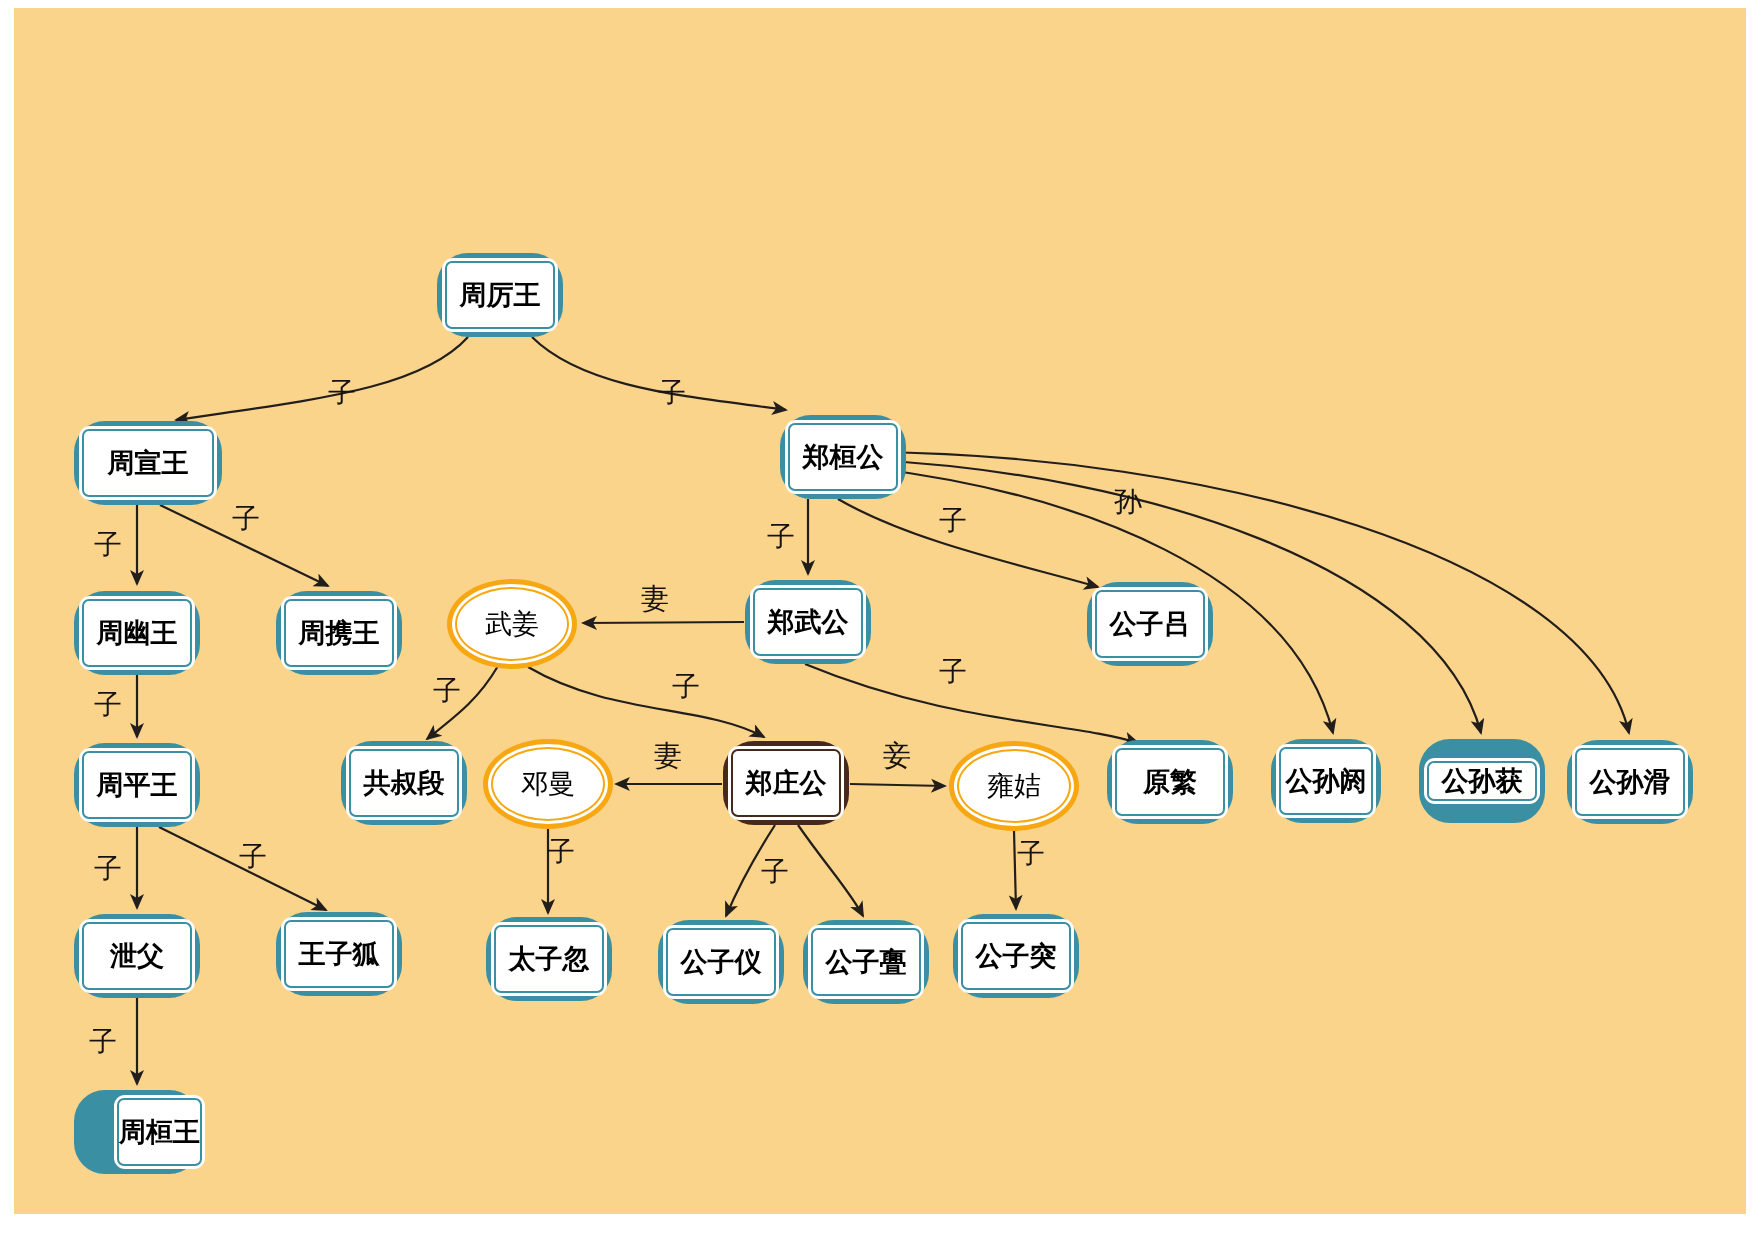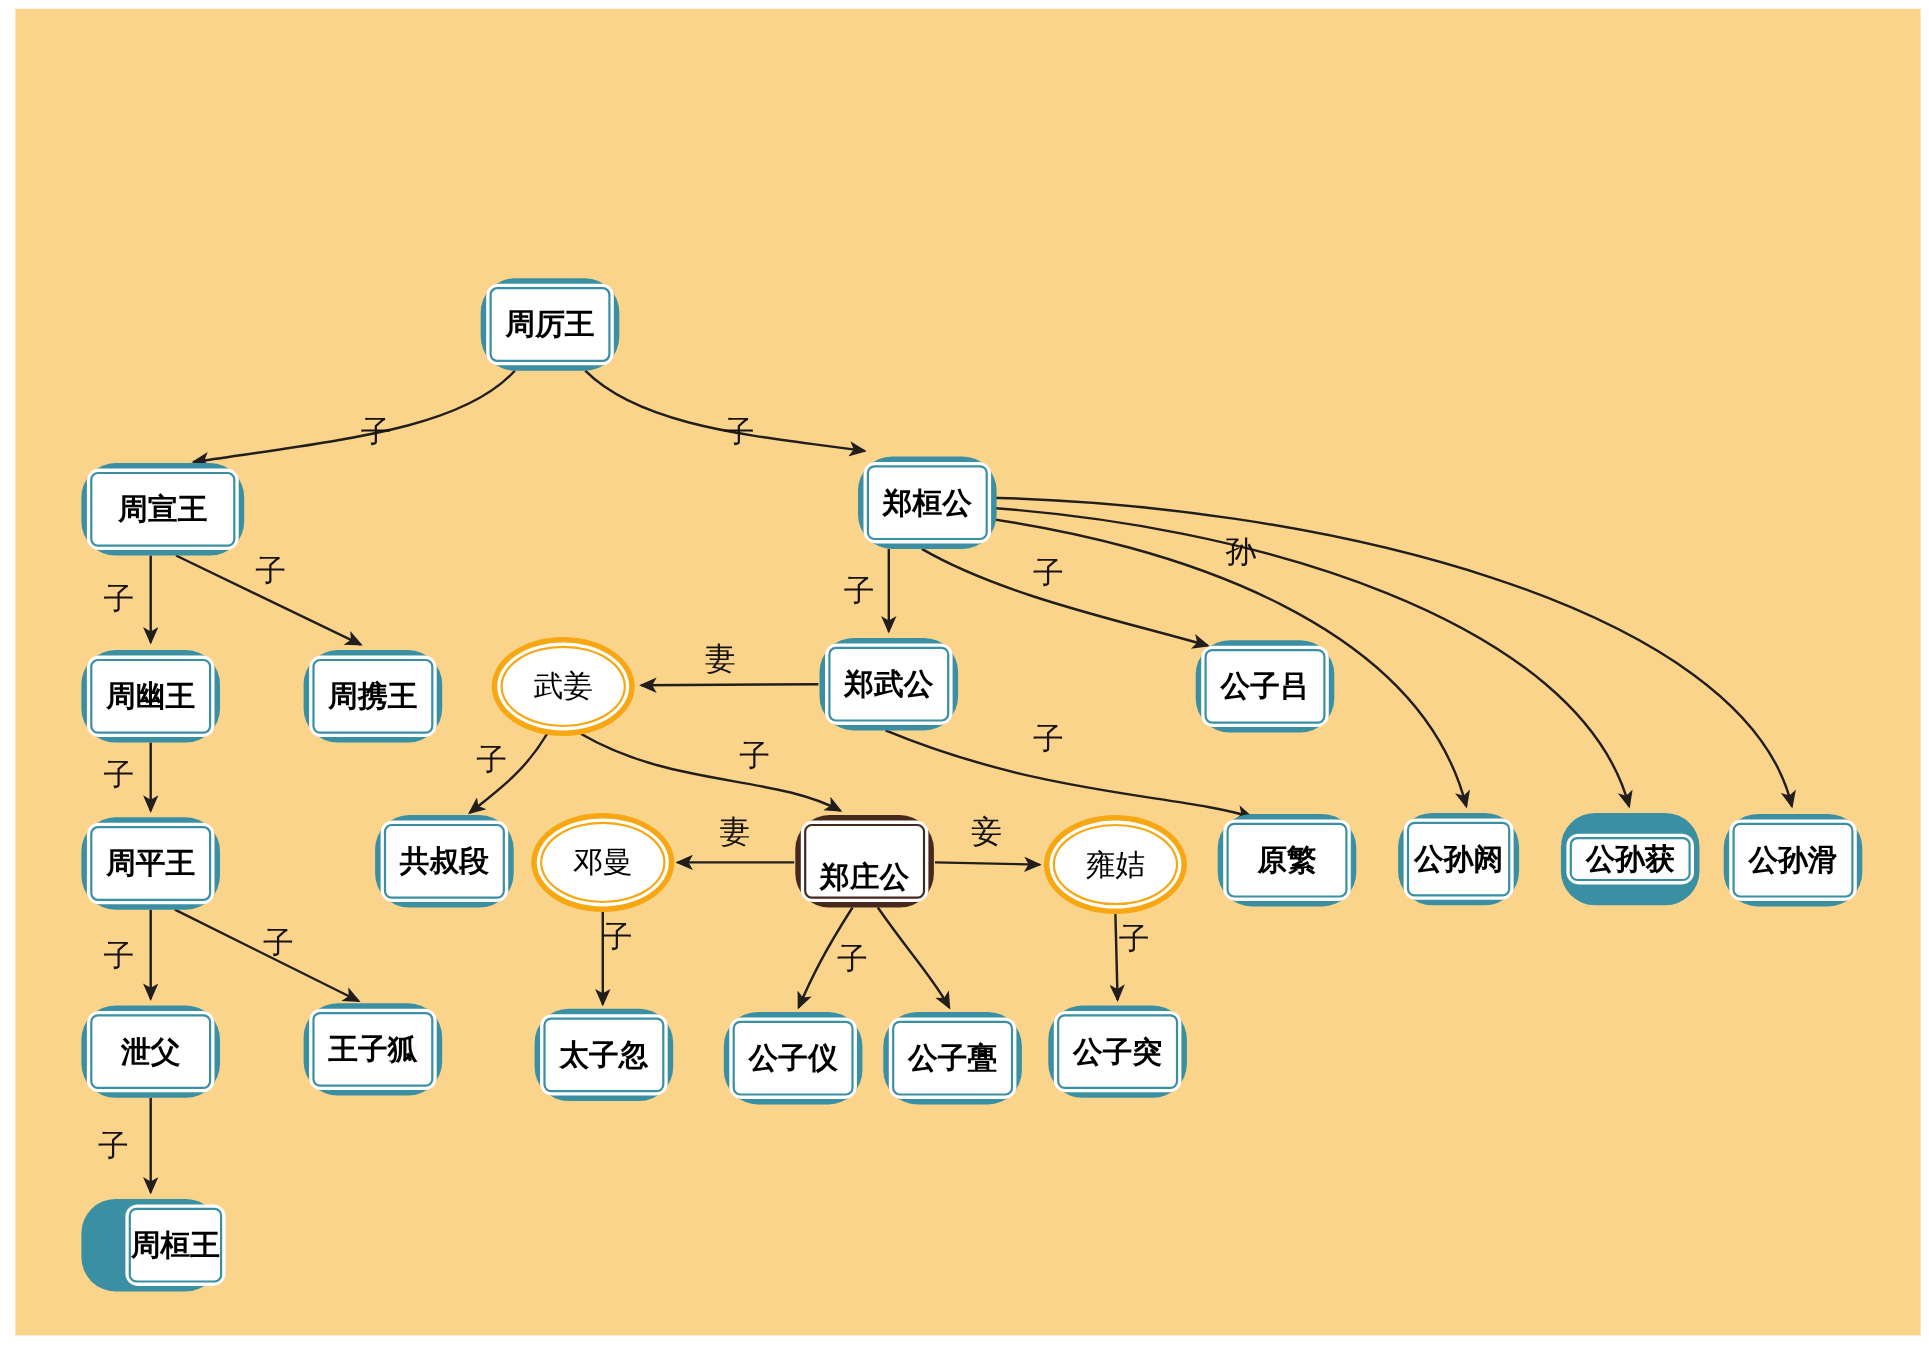--- a/index.html
+++ b/index.html
@@ -13,21 +13,21 @@
          font-size:42px;font-weight:bold;color:#000;white-space:nowrap;letter-spacing:1px;}
   .node{position:absolute;box-sizing:border-box;display:flex;padding:5px;}
   .node.teal{background:var(--teal,#3B8FA3);}
   .node.gold{background:var(--gold,#F6A712);}
   .node.brown{background:var(--brown,#46291C);}
   .node .gap{flex:1;display:flex;background:#fff;padding:3px;box-sizing:border-box;}
   .node .inner{flex:1;display:flex;align-items:center;justify-content:center;
                background:#fff;box-sizing:border-box;}
   .node.teal .inner{border:2px solid var(--teal,#3B8FA3);}
   .node.gold .inner{border:2px solid var(--gold,#F6A712);}
-  .node.brown .inner{border:2px solid var(--brown,#46291C);align-items:flex-end;}
+  .node.brown .inner{border:2px solid var(--brown,#46291C);}
   .node.rect{border-radius:31px;font-weight:bold;}
   .node.rect .gap{border-radius:11px;}
   .node.rect .inner{border-radius:7px;}
   .node.ellipse,.node.ellipse .gap,.node.ellipse .inner{border-radius:50%;}
   .node .label{font-size:27px;color:#000;white-space:nowrap;}
   .edge-label{position:absolute;transform:translate(-50%,-50%);font-size:28px;
               color:#151210;white-space:nowrap;}
 </style>
 </head>
 <body>

